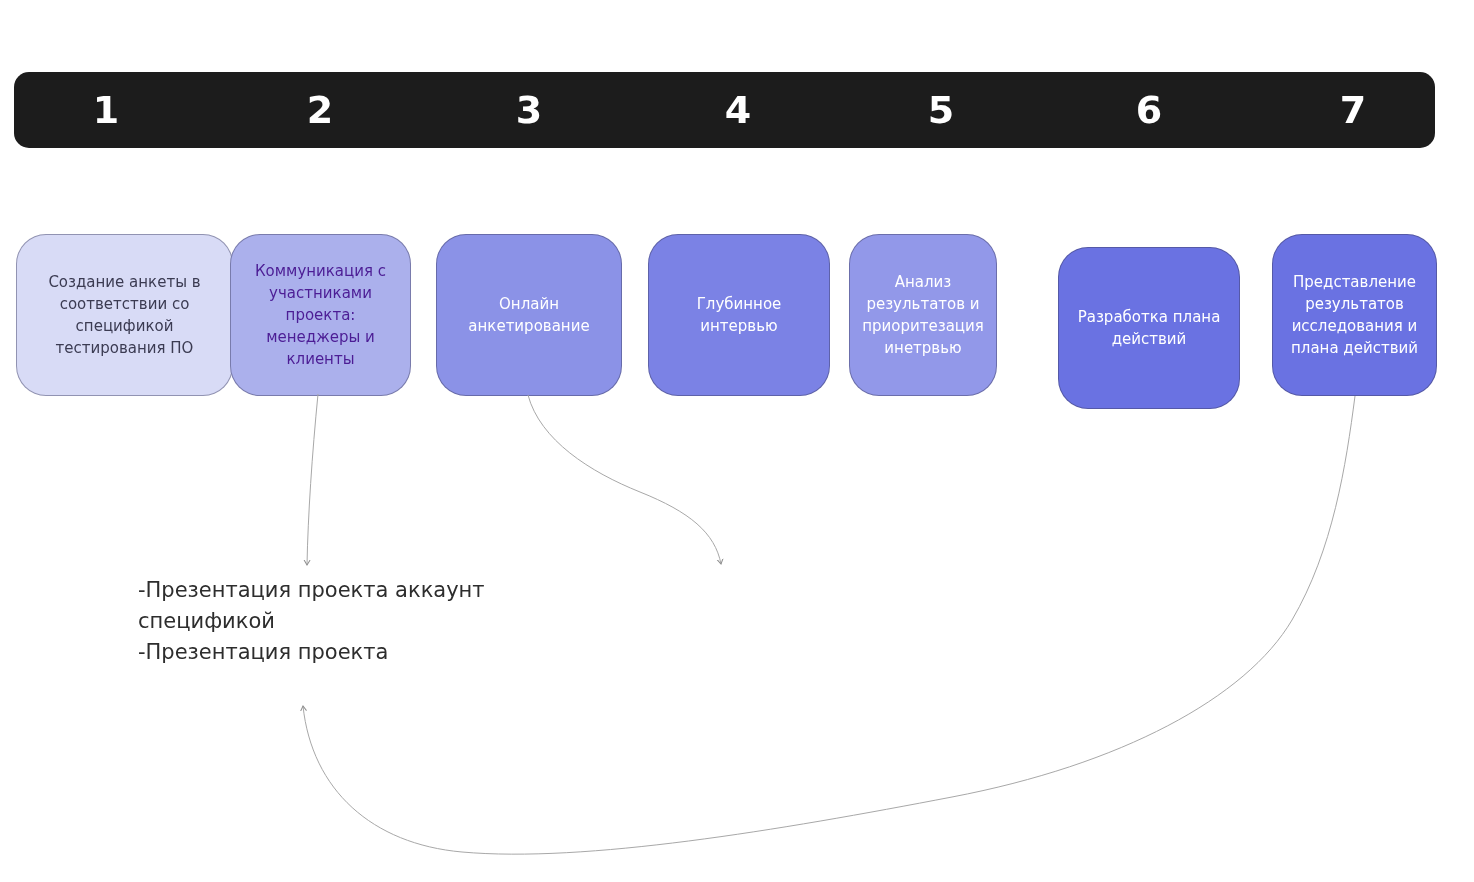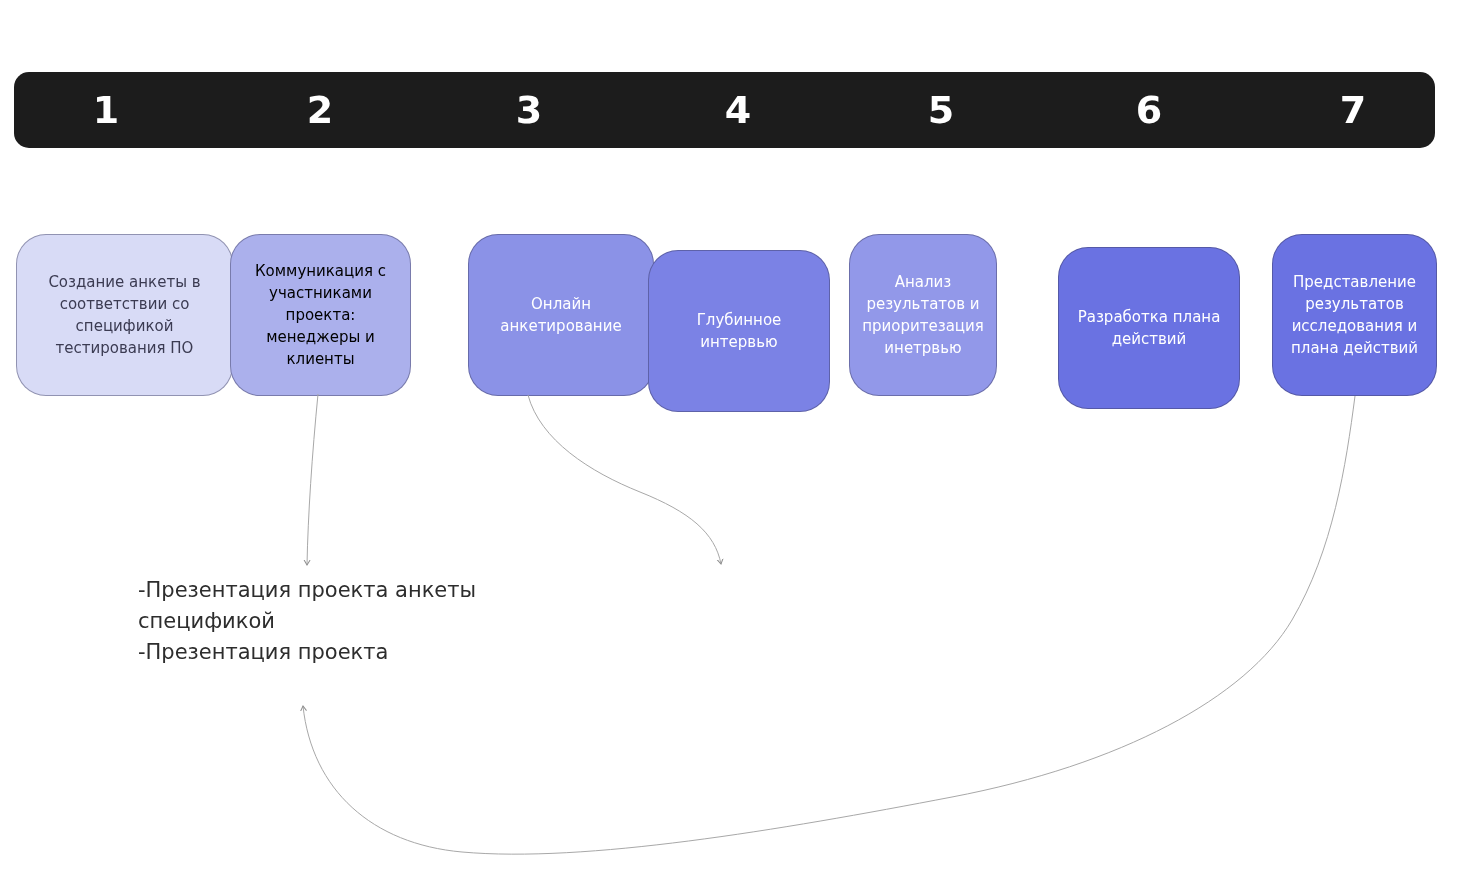--- a/index.html
+++ b/index.html
@@ -45,22 +45,22 @@
     display: flex;
     align-items: center;
     justify-content: center;
     text-align: center;
     padding: 10px 13px;
     font-size: 15px;
     line-height: 1.48;
   }
   .card-0 { left: 16px;   width: 217px; }
   .card-1 { left: 230px;  width: 181px; }
-  .card-2 { left: 436px;  width: 186px; margin-left: 32px; }
-  .card-3 { left: 648px;  width: 182px; margin-top: 16px; }
+  .card-2 { left: 436px;  width: 186px; }
+  .card-3 { left: 648px;  width: 182px; }
   .card-4 { left: 849px;  width: 148px; }
   .card-5 { left: 1058px; width: 182px; }
   .card-6 { left: 1272px; width: 165px; justify-content: center; }
   
   .annotation {
     position: absolute;
     color: #2d2d2d;
     font-size: 21px;
     line-height: 31px;
     white-space: nowrap;
@@ -91,21 +91,21 @@
   <span class="num" style="left:320px">2</span>
   <span class="num" style="left:529px">3</span>
   <span class="num" style="left:738px">4</span>
   <span class="num" style="left:941px">5</span>
   <span class="num" style="left:1149px">6</span>
   <span class="num" style="left:1353px">7</span>
 
   <div class="card card-0" style="background-color: rgb(216, 219, 246); color: rgb(59, 59, 82);">
     <span>Создание анкеты в соответствии со спецификой тестирования ПО</span>
   </div>
-  <div class="card card-1" style="background-color: rgb(171, 176, 236); color: #000000;">
+  <div class="card card-1" style="background-color: rgb(171, 176, 236); color: #4c1d95;">
     <span>Коммуникация с участниками проекта: менеджеры и клиенты</span>
   </div>
   <div class="card card-2" style="background-color: rgb(139, 146, 231); color: rgb(255, 255, 255);">
     <span>Онлайн анкетирование</span>
   </div>
   <div class="card card-3" style="background-color: rgb(123, 130, 229); color: rgb(255, 255, 255);">
     <span>Глубинное интервью</span>
   </div>
   <div class="card card-4" style="background-color: rgb(146, 152, 233); color: rgb(255, 255, 255);">
     <span>Анализ результатов и приоритезация инетрвью</span>
@@ -122,19 +122,19 @@
       <marker id="arrowhead" markerWidth="9" markerHeight="9" refX="5" refY="4" orient="auto" markerUnits="userSpaceOnUse">
         <path d="M0,1 L5,4 L0,7" fill="none" stroke="#8f8f8f" stroke-width="1"></path>
       </marker>
     </defs>
     <path class="line" d="M318,394 C312,455 308,515 307,565" marker-end="url(#arrowhead)"></path>
     <path class="line" d="M528,395 C540,440 590,472 640,492 C690,512 715,533 721,564" marker-end="url(#arrowhead)"></path>
     <path class="line" d="M1355,396 C1346,465 1333,550 1292,620 C1246,698 1120,765 952,797 C780,830 585,863 462,852 C372,844 312,790 303,706" marker-end="url(#arrowhead)"></path>
   </svg>
 
   <div class="annotation annotation-left">
-    <div>-Презентация проекта анкеты</div>
+    <div>-Презентация проекта аккаунт</div>
     <div>спецификой</div>
     <div>-Презентация проекта</div>
   </div>
 
 
 </div>
 
 </body></html>

